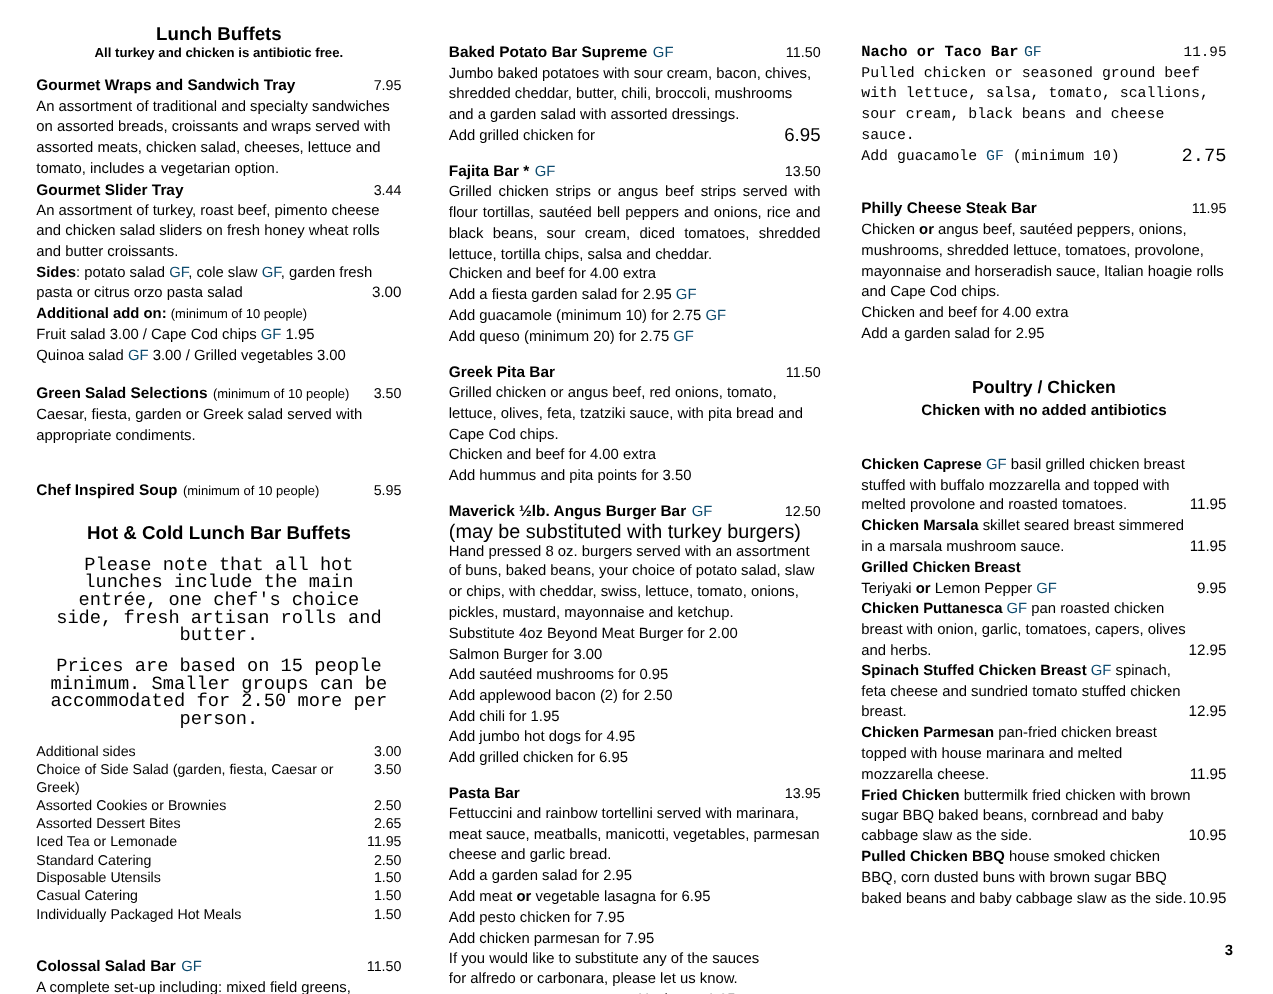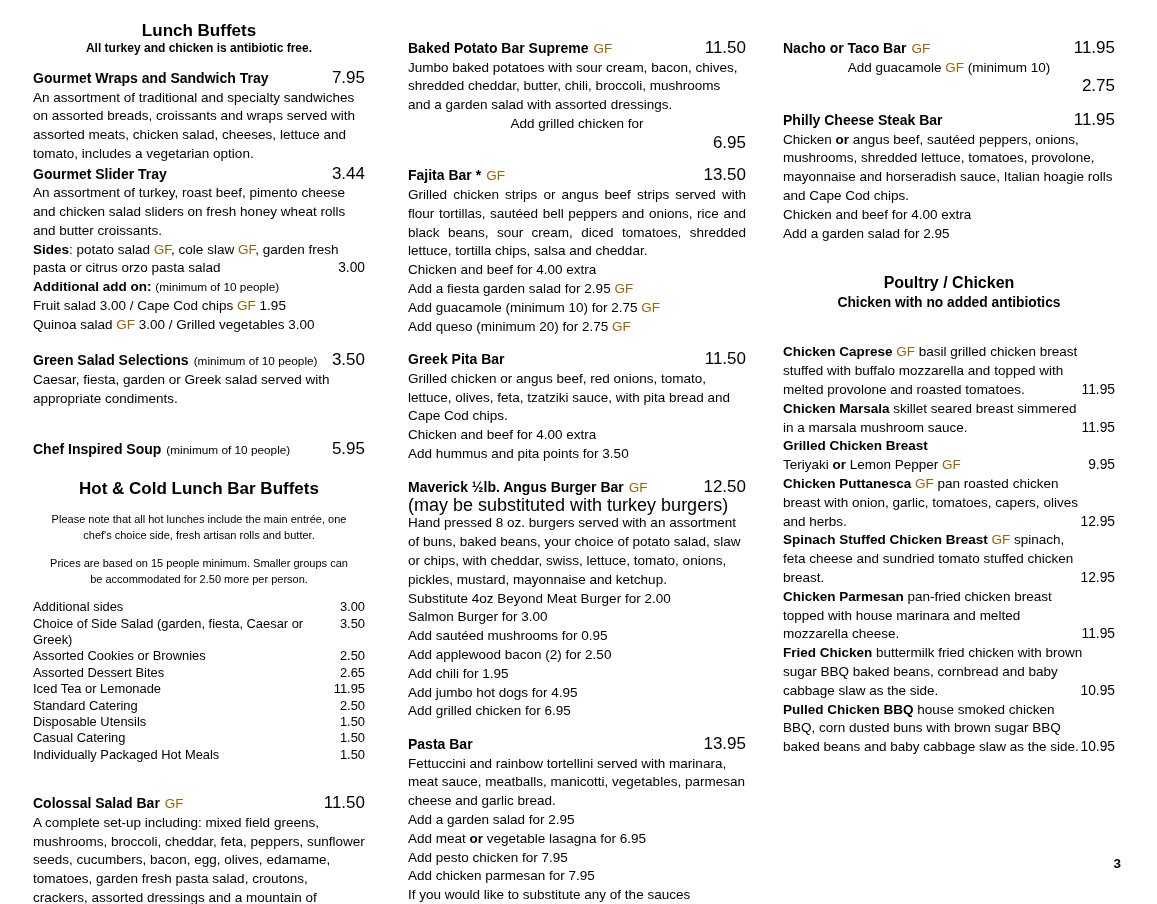--- a/index.html
+++ b/index.html
@@ -8,48 +8,48 @@
     background:#ffffff;color:#000000;
     font-family:"Liberation Sans","DejaVu Sans",sans-serif;
     font-size:13.5px;line-height:18.8px;
   }
   .col{position:absolute;top:0;}
   .c1{left:33px;top:20px;width:332px;}
   .c2{left:408px;top:38px;width:338px;}
   .c3{left:783px;top:38px;width:332px;}
   .center{text-align:center;}
   .b{font-weight:bold;}
-  .gf{color:#a16207;}
+  .gf{color:#0c4a6e;}
   .sec-title{font-weight:bold;font-size:17px;line-height:21px;}
   .sec-sub{font-weight:bold;font-size:12px;line-height:15px;}
   .hrow{display:flex;align-items:baseline;line-height:19.5px;}
   .hrow .name{font-weight:bold;font-size:14px;}
   .hrow .gf{margin-left:5px;}
-  .hrow .price{margin-left:auto;font-size:17px;}
+  .hrow .price{margin-left:auto;font-size:13px;}
   .hrow .mini{font-size:11.8px;margin-left:5px;}
   .desc{margin:0;}
   .just{text-align:justify;}
   .line{line-height:18.8px;}
-  .frow{display:flex;align-items:center;line-height:18.8px;flex-direction:column;}
+  .frow{display:flex;align-items:flex-end;line-height:18.8px;}
   .frow .price{margin-left:auto;font-size:17px;}
   .rel{position:relative;}
   .abs-price{position:absolute;right:0;bottom:0;font-size:13.8px;}
   .small{font-size:11.8px;}
-  .note{font-size:11px;line-height:16px;margin:12px;}
+  .note{font-size:17px;line-height:16px;margin:12px;font-family:Liberation Mono, monospace;}
   .plist-row{display:flex;justify-content:space-between;font-size:12.9px;line-height:16.4px;}
   .sub-note{font-size:18px;line-height:17px;}
   .mi{margin-bottom:13px;}
   .g-green{margin-top:15px;}
   .g-soup{margin-top:30px;}
   .g-hotcold{margin-top:18px;}
   .g-colossal{margin-top:30px;}
   .titleblock{margin-bottom:12px;}
   .hc-title{margin-bottom:9px;}
   .notes{margin-bottom:5px;}
-  .nacho-gap{margin-bottom:14px;}
+  .nacho-gap{margin-bottom:28px;font-family:Liberation Mono, monospace;}
   .philly-gap{margin-bottom:29px;}
   .poultry-head{margin-bottom:30px;}
   .pitem{position:relative;padding-right:30px;}
   .pitem .name{font-weight:bold;}
   .blk{display:block;}
   .upcharge{text-align:right;padding-right:9px;line-height:18.8px;}
   .page-num{position:absolute;right:36px;top:855px;font-weight:bold;font-size:13.5px;}
 </style>
 </head>
 <body>
@@ -233,20 +233,21 @@
 </div>
 
 <div class="col c3">
 
   <section class="nacho-gap">
     <div class="hrow">
       <span class="name">Nacho or Taco Bar</span>
       <span class="gf">GF</span>
       <span class="price">11.95</span>
     </div>
+    <p class="desc">Pulled chicken or seasoned ground beef with lettuce, salsa, tomato, scallions, sour cream, black beans and cheese sauce.</p>
     <div class="frow">
       <span><span>Add guacamole </span><span class="gf">GF</span><span> (minimum 10)</span></span>
       <span class="price">2.75</span>
     </div>
   </section>
 
   <section class="philly-gap">
     <div class="hrow">
       <span class="name">Philly Cheese Steak Bar</span>
       <span class="price">11.95</span>

